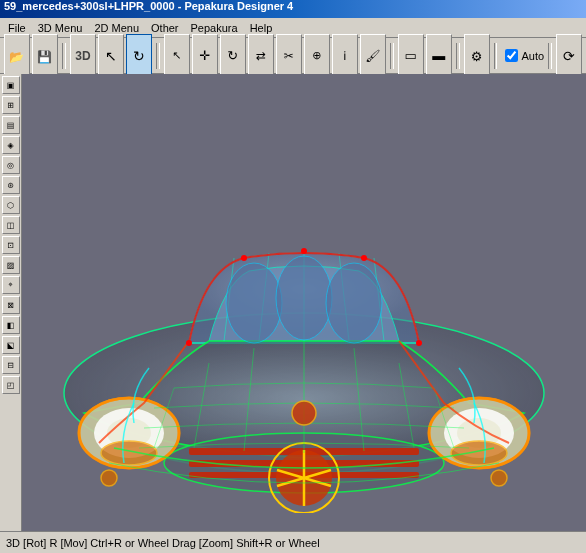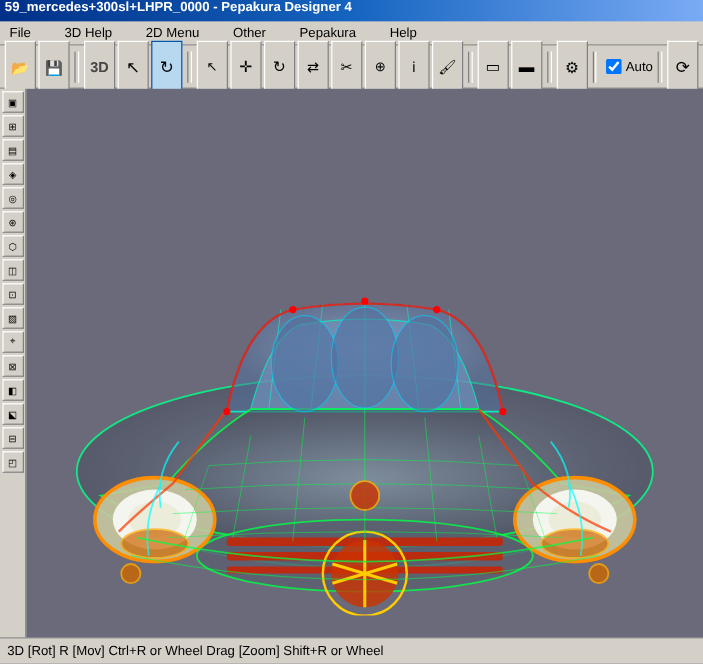--- a/index.html
+++ b/index.html
@@ -25,21 +25,20 @@
     }
 
     
     #menu-bar {
       background: #d4d0c8;
       height: 20px;
       display: flex;
       align-items: center;
       padding: 0 2px;
       border-bottom: 1px solid #808080;
-      gap: 16px;
     }
     .menu-item {
       padding: 2px 6px;
       color: #000;
       cursor: pointer;
       font-size: 11px;
     }
 
     
     #toolbar {
@@ -163,21 +162,21 @@
   </style>
 </head>
 <body>
 
 <div id="title-bar">
   <span>59_mercedes+300sl+LHPR_0000 - Pepakura Designer 4</span>
 </div>
 
 <div id="menu-bar">
   <div class="menu-item">File</div>
-  <div class="menu-item">3D Help</div>
+  <div class="menu-item">3D Menu</div>
   <div class="menu-item">2D Menu</div>
   <div class="menu-item">Other</div>
   <div class="menu-item">Pepakura</div>
   <div class="menu-item">Help</div>
 </div>
 
 <div id="toolbar">
   <div class="toolbar-btn">
     <span class="icon-open"></span>
   </div>

